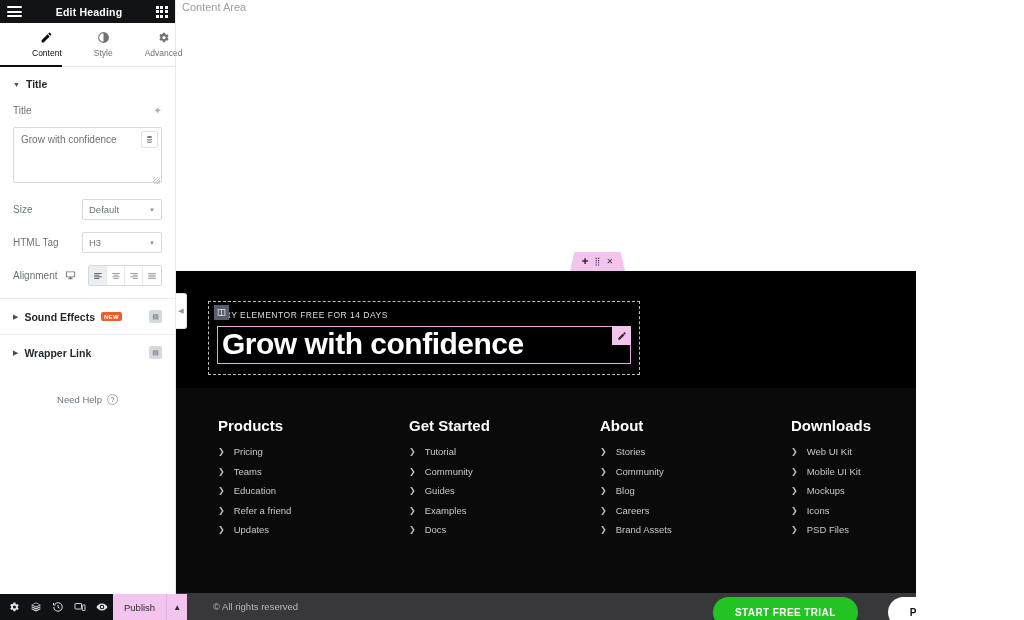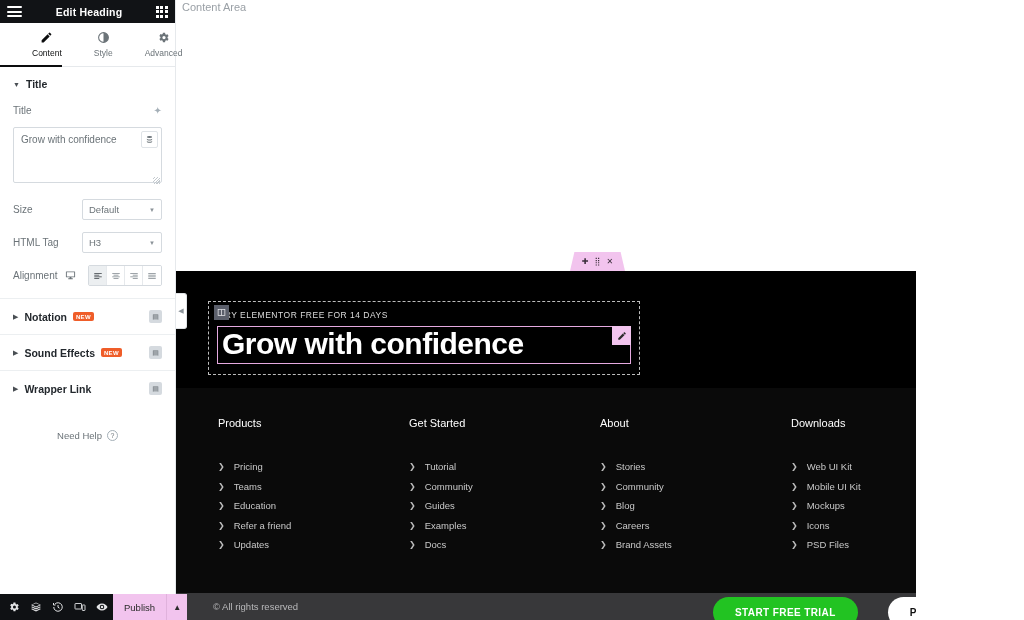--- a/index.html
+++ b/index.html
@@ -174,21 +174,21 @@
   .btn-pill {
     height: 31px; border-radius: 16px; display: flex; align-items: center; justify-content: center;
     font-size: 10px; font-weight: bold; letter-spacing: .4px; cursor: pointer; padding: 0 22px;
   }
   .btn-green { background: #22c322; color: #fff; min-width: 131px; }
   .btn-white { background: #fff; color: #111; min-width: 114px; }
 
   .footer-main { position: absolute; left: 0; top: 388px; width: 848px; height: 205px; background: #0a0a0a; }
   .fcols { display: flex; padding: 29px 42px 0 42px; gap: 0; }
   .fcol { width: 194px; }
-  .fcol-title { font-size: 11px; font-weight: normal; color: #fff; margin-bottom: 32px; }
+  .fcol-title { font-size: 15px; font-weight: bold; color: #fff; margin-bottom: 12px; }
   .flink { display: flex; align-items: center; gap: 9px; font-size: 9.5px; color: #c9c9c9;
     margin-bottom: 8.5px; cursor: pointer; }
   .chev { color: #bdbdbd; font-size: 8px; }
 
   .copyright-bar {
     position: absolute; left: 0; top: 593px; width: 848px; height: 27px;
     background: #38383a; display: flex; align-items: center; padding-left: 37px;
   }
   .copyright-txt { font-size: 9.5px; color: #b9b9bb; }
 </style>
@@ -319,28 +319,20 @@
                 <rect x="3" y="5" width="18" height="2"></rect>
                 <rect x="3" y="9" width="18" height="2"></rect>
                 <rect x="3" y="13" width="18" height="2"></rect>
                 <rect x="3" y="17" width="18" height="2"></rect>
               </svg>
           </div>
         </div>
       </div>
 
 
-      <div class="collapsed-sec">
-        <span class="cs-left">
-          <span class="caret">▶</span>
-          <span class="section-title">Notation</span>
-          <span class="badge-new">NEW</span>
-        </span>
-        <span class="pro-lock">▤</span>
-      </div>
 
       <div class="collapsed-sec">
         <span class="cs-left">
           <span class="caret">▶</span>
           <span class="section-title">Sound Effects</span>
           <span class="badge-new">NEW</span>
         </span>
         <span class="pro-lock">▤</span>
       </div>
 

